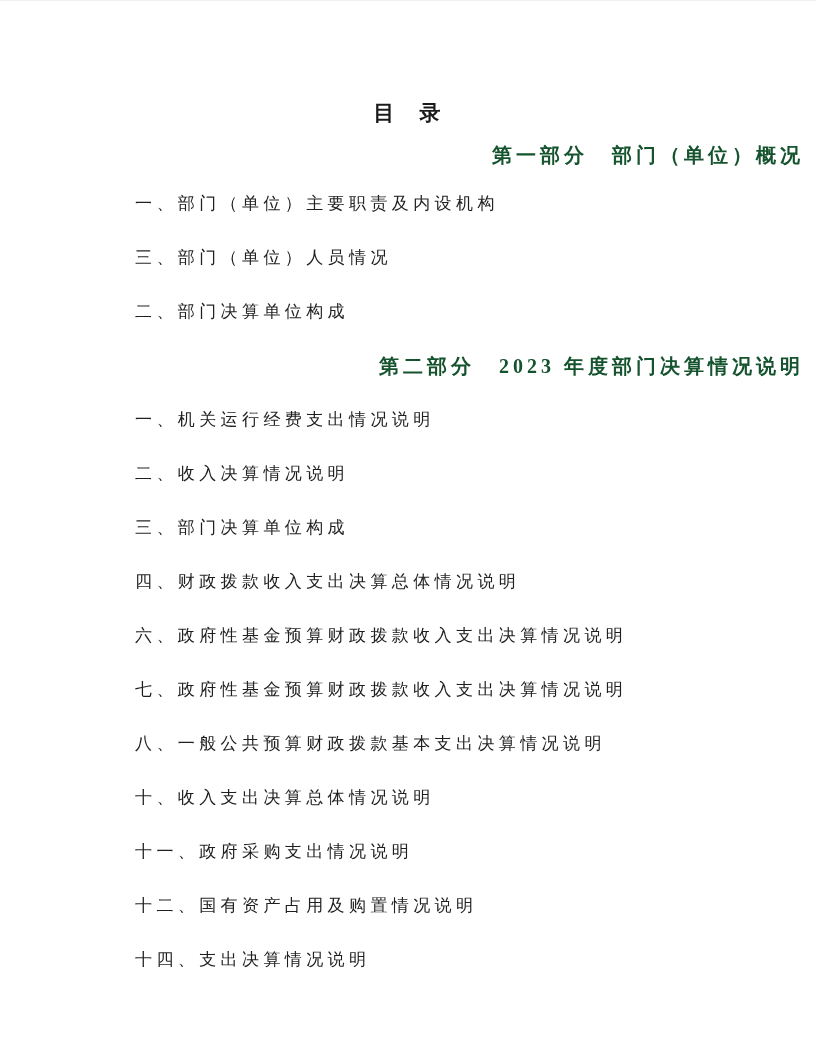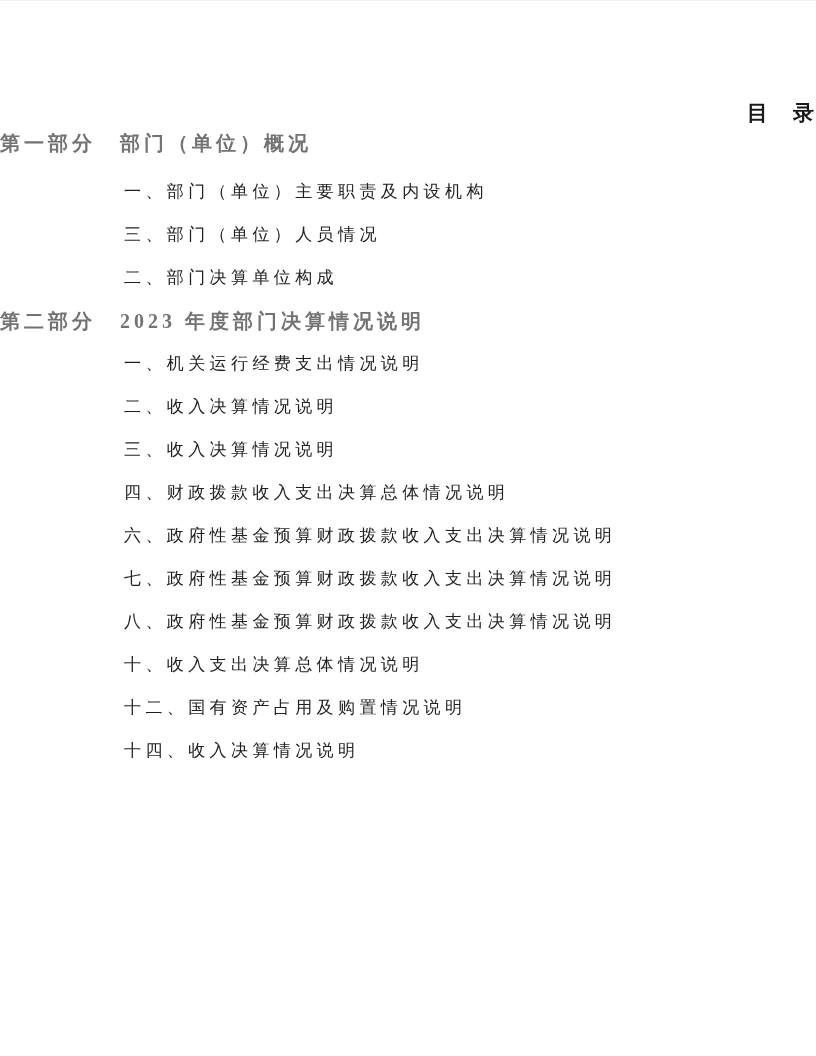--- a/index.html
+++ b/index.html
@@ -22,43 +22,43 @@
     position: absolute;
     top: 97px;
     left: 0;
     right: 0;
   }
   .doc-title {
     margin: 0;
     font-size: 21px;
     font-weight: 700;
     line-height: 30px;
-    text-align: right;
+    text-align: center;
     letter-spacing: 2px;
     color: #1a1a1a;
   }
   .part-heading {
-    margin: 0;
+    margin: 12px;
     font-size: 20px;
     font-weight: 700;
-    text-align: left;
+    text-align: right;
     letter-spacing: 4px;
-    color: #737373;
+    color: #14532d;
   }
   .part-heading.pitch-30 { line-height: 30px; }
   .part-heading.pitch-42 { line-height: 42px; }
   .toc-list {
     margin: 0 0 0 123px;
     width: 610px;
     padding: 0;
     list-style: none;
   }
   .toc-list.first { margin-top: 13px; }
   .toc-item {
-    margin: 1px;
+    margin: 12px;
     font-size: 17px;
     line-height: 42px;
     letter-spacing: 4.4px;
     white-space: pre-line;
     padding-left: 43px;
     text-indent: -43px;
     color: #1f1f1f;
   }
 </style>
 </head>
@@ -75,24 +75,25 @@
       <p class="toc-item">一、部门（单位）主要职责及内设机构</p>
       <p class="toc-item">三、部门（单位）人员情况</p>
       <p class="toc-item">二、部门决算单位构成</p>
     </div>
 
     <div class="part-heading pitch-42">第二部分　2023 年度部门决算情况说明</div>
 
     <div class="toc-list">
       <p class="toc-item">一、机关运行经费支出情况说明</p>
       <p class="toc-item">二、收入决算情况说明</p>
-      <p class="toc-item">三、收入决算情况说明</p>
+      <p class="toc-item">三、部门决算单位构成</p>
       <p class="toc-item">四、财政拨款收入支出决算总体情况说明</p>
       <p class="toc-item">六、政府性基金预算财政拨款收入支出决算情况说明</p>
       <p class="toc-item">七、政府性基金预算财政拨款收入支出决算情况说明</p>
-      <p class="toc-item">八、政府性基金预算财政拨款收入支出决算情况说明</p>
+      <p class="toc-item">八、一般公共预算财政拨款基本支出决算情况说明</p>
       <p class="toc-item">十、收入支出决算总体情况说明</p>
+      <p class="toc-item">十一、政府采购支出情况说明</p>
       <p class="toc-item">十二、国有资产占用及购置情况说明</p>
-      <p class="toc-item">十四、收入决算情况说明</p>
+      <p class="toc-item">十四、支出决算情况说明</p>
     </div>
 
   </div>
 </div>
 
 </body></html>

